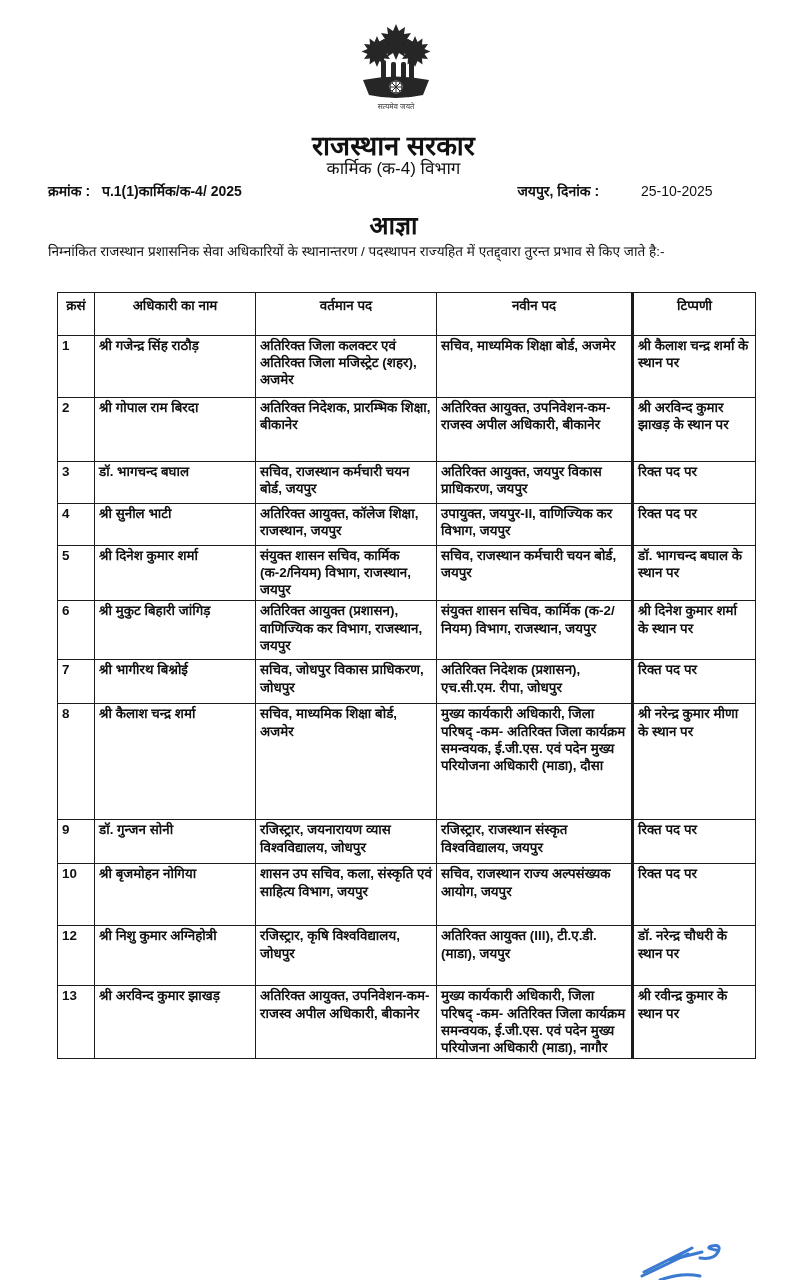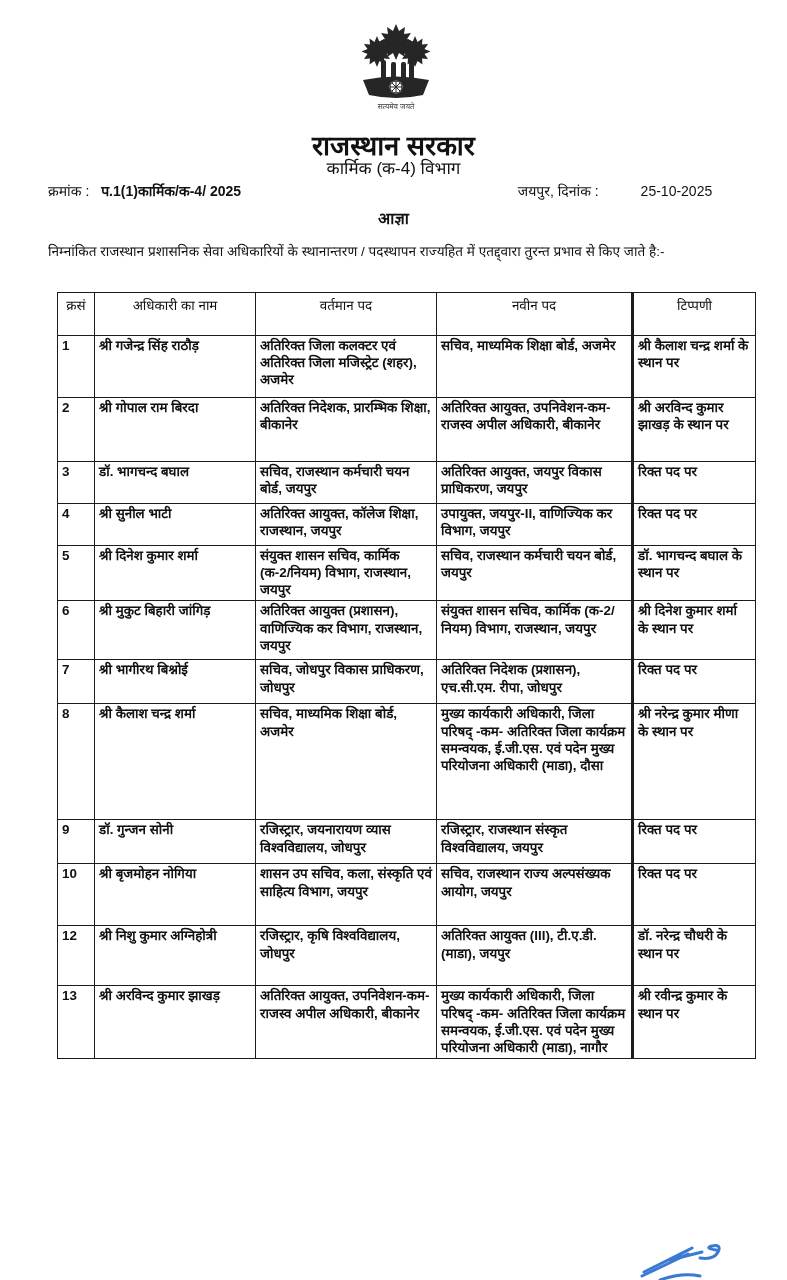--- a/index.html
+++ b/index.html
@@ -12,42 +12,42 @@
   .abs{position:absolute;}
 
   
   #emblem{left:351px;top:20px;width:90px;height:92px;}
 
   
   #gov-title{left:0;top:126px;width:787px;font-size:27px;font-weight:700;}
   #dept-title{left:0;top:156px;width:787px;font-size:17px;font-weight:400;}
 
   #ref-line{left:48px;top:181px;width:707px;font-size:14px;}
-  #ref-line .lbl{font-weight:400;}
+  #ref-line .lbl{font-weight:700;}
   #ref-line .val{font-weight:700;}
   #ref-right{position:absolute;right:0;top:0;width:280px;text-align:center;}
   #ref-right .date-val{font-weight:400;margin-left:38px;}
 
-  #order-title{left:0;top:207px;width:787px;font-size:16px;font-weight:700;}
+  #order-title{left:0;top:207px;width:787px;font-size:25px;font-weight:700;}
 
   #intro{left:48px;top:243px;width:710px;font-size:13.6px;font-weight:400;line-height:1.35;}
 
   
   #transfer-table{
     position:absolute;left:57px;top:292px;width:698px;
     border-collapse:collapse;table-layout:fixed;
     font-size:13.4px;line-height:1.28;
   }
   #transfer-table th,#transfer-table td{
     border:1.5px solid #1c1c1c;padding:1px 4px 2px 4px;vertical-align:top;
     word-wrap:break-word;
   }
   #transfer-table td:last-child,#transfer-table th:last-child{border-left-width:3px;}
   #transfer-table thead th{
-    font-weight:400;text-align:center;vertical-align:top;height:36px;padding-top:4px;
+    font-weight:700;text-align:center;vertical-align:top;height:36px;padding-top:4px;
   }
   #transfer-table td{font-weight:600;}
   col.c-sno{width:37px;}
   col.c-name{width:161px;}
   col.c-current{width:181px;}
   col.c-new{width:196px;}
   col.c-remark{width:123px;}
 
   
   #transfer-table tbody tr:nth-child(1){height:62px;}

